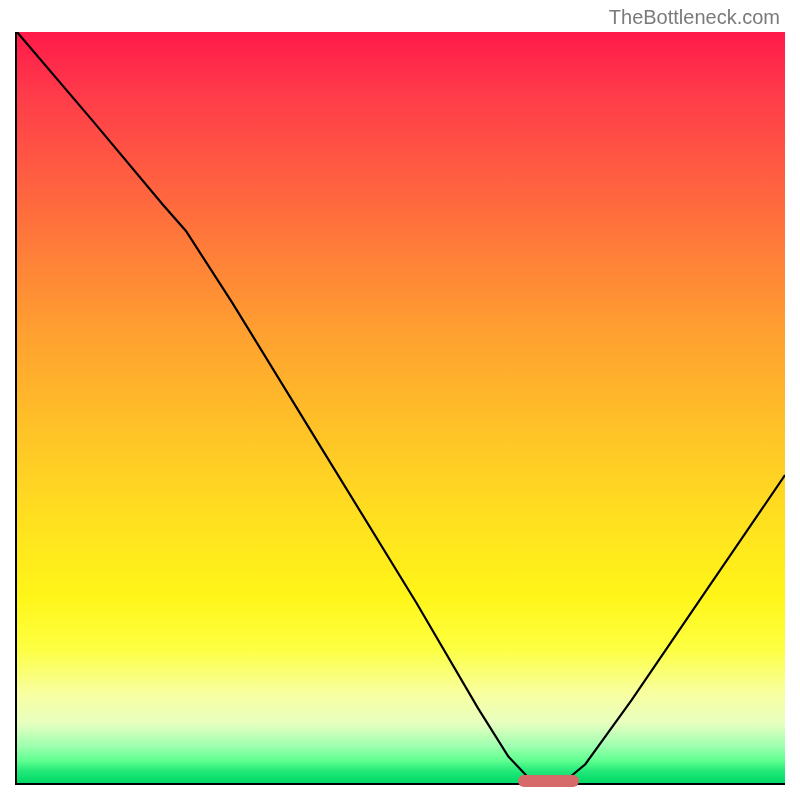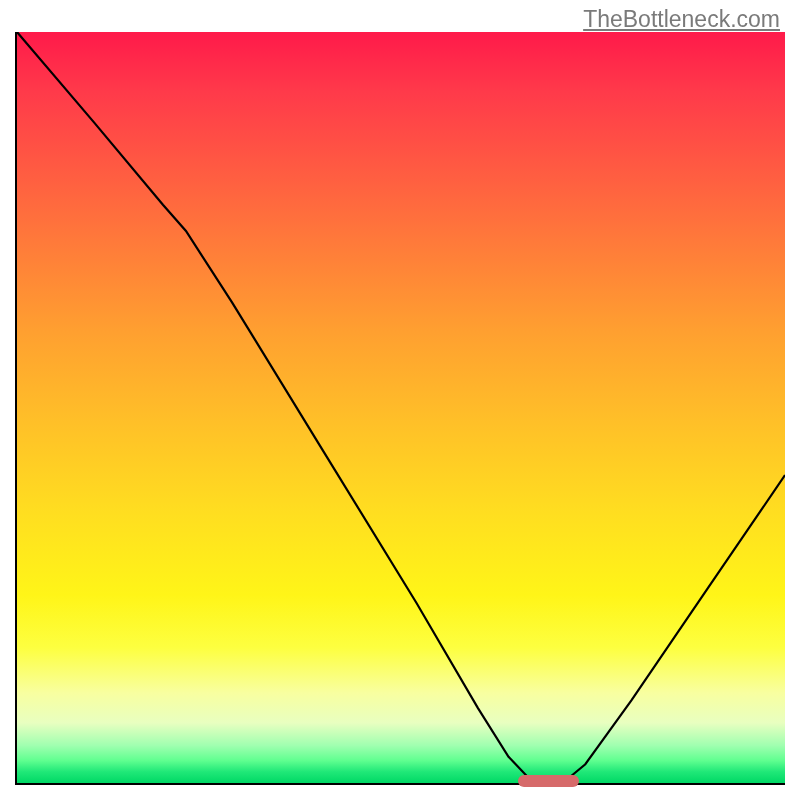--- a/index.html
+++ b/index.html
@@ -7,25 +7,24 @@
     width: 800px;
     height: 800px;
     position: relative;
     background: #fff;
     font-family: Arial, sans-serif;
   }
   .attribution {
     position: absolute;
     top: 6px;
     right: 20px;
-    font-size: 23px;
+    font-size: 20px;
     color: #7a7a7a;
     font-weight: normal;
     z-index: 3;
-    text-decoration: underline;
   }
   .plot-area {
     position: absolute;
     left: 15px;
     top: 32px;
     width: 770px;
     height: 753px;
     border-left: 2px solid #000;
     border-bottom: 2px solid #000;
   }

